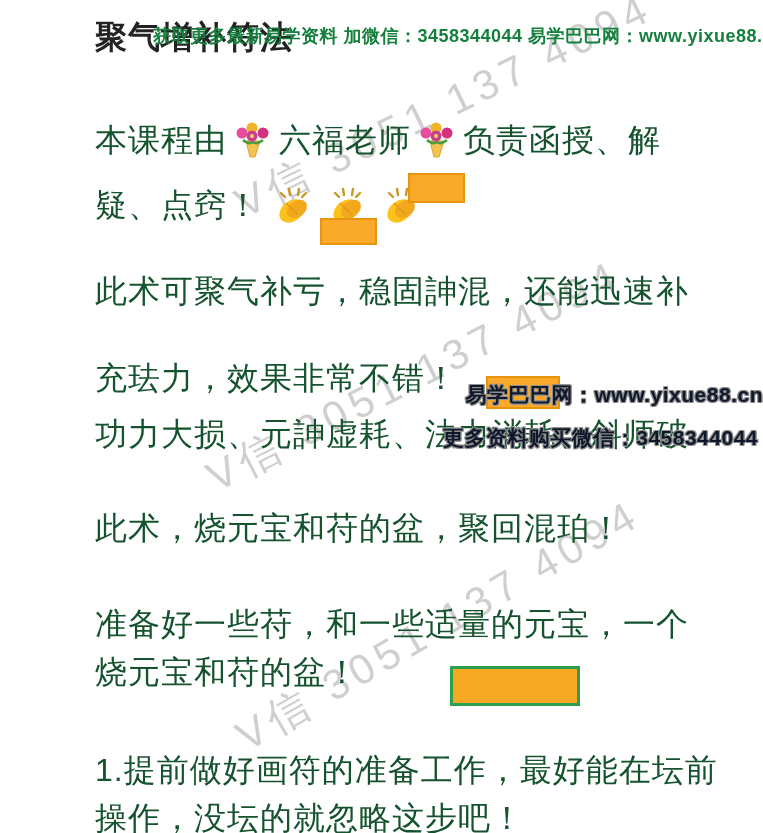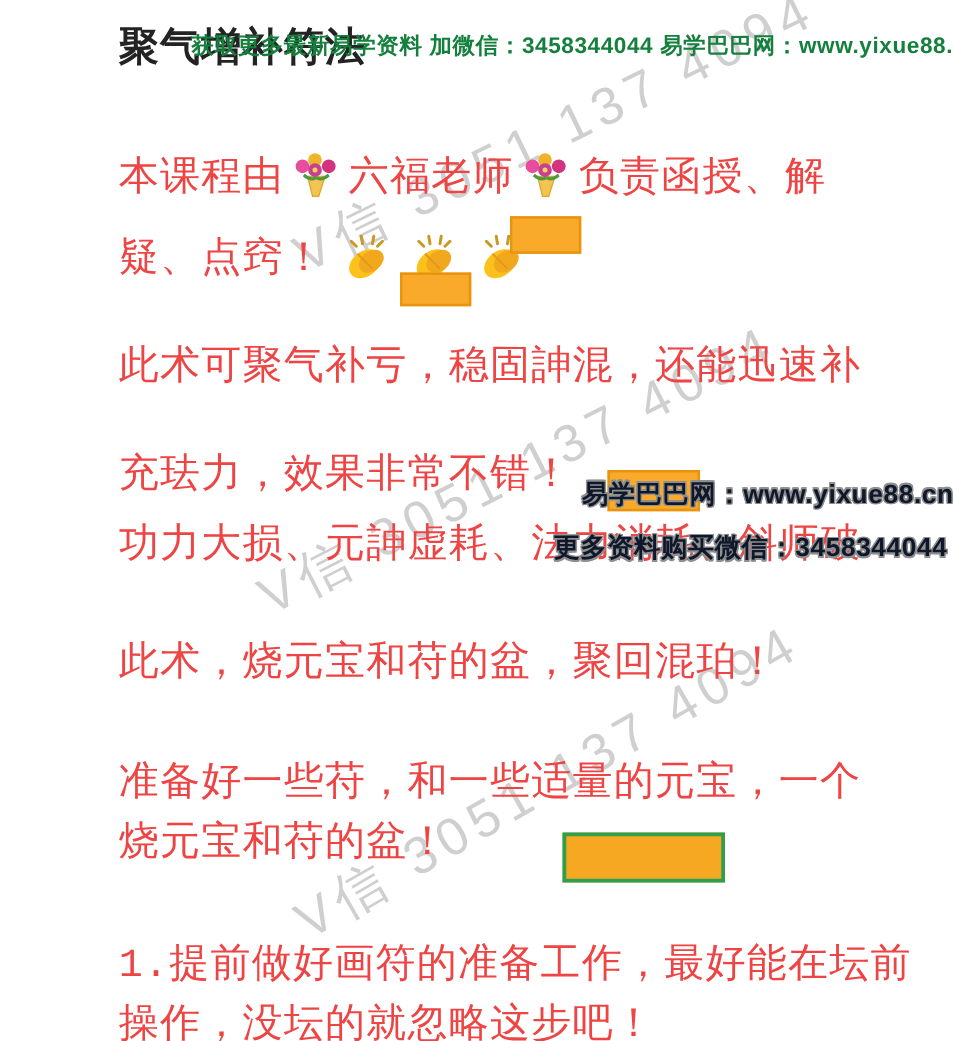--- a/index.html
+++ b/index.html
@@ -50,26 +50,25 @@
     white-space: nowrap;
   }
 
   
   .tline {
     position: absolute;
     z-index: 2;
     left: 95px;
     height: 42px;
     font-size: 32px;
-    color: #ef4444;
+    color: #14532d;
     letter-spacing: 1px;
     white-space: nowrap;
     display: flex;
     align-items: center;
-    font-family: Liberation Mono, monospace;
   }
   .tline .seg { display: inline-block; }
 
   
   .emoji { display: inline-block; vertical-align: middle; }
   .emoji.bouquet { width: 40px; height: 40px; margin: 0 6px; }
   .emoji.clap { width: 42px; height: 42px; margin-left: 12px; }
 
   
   .obox {

